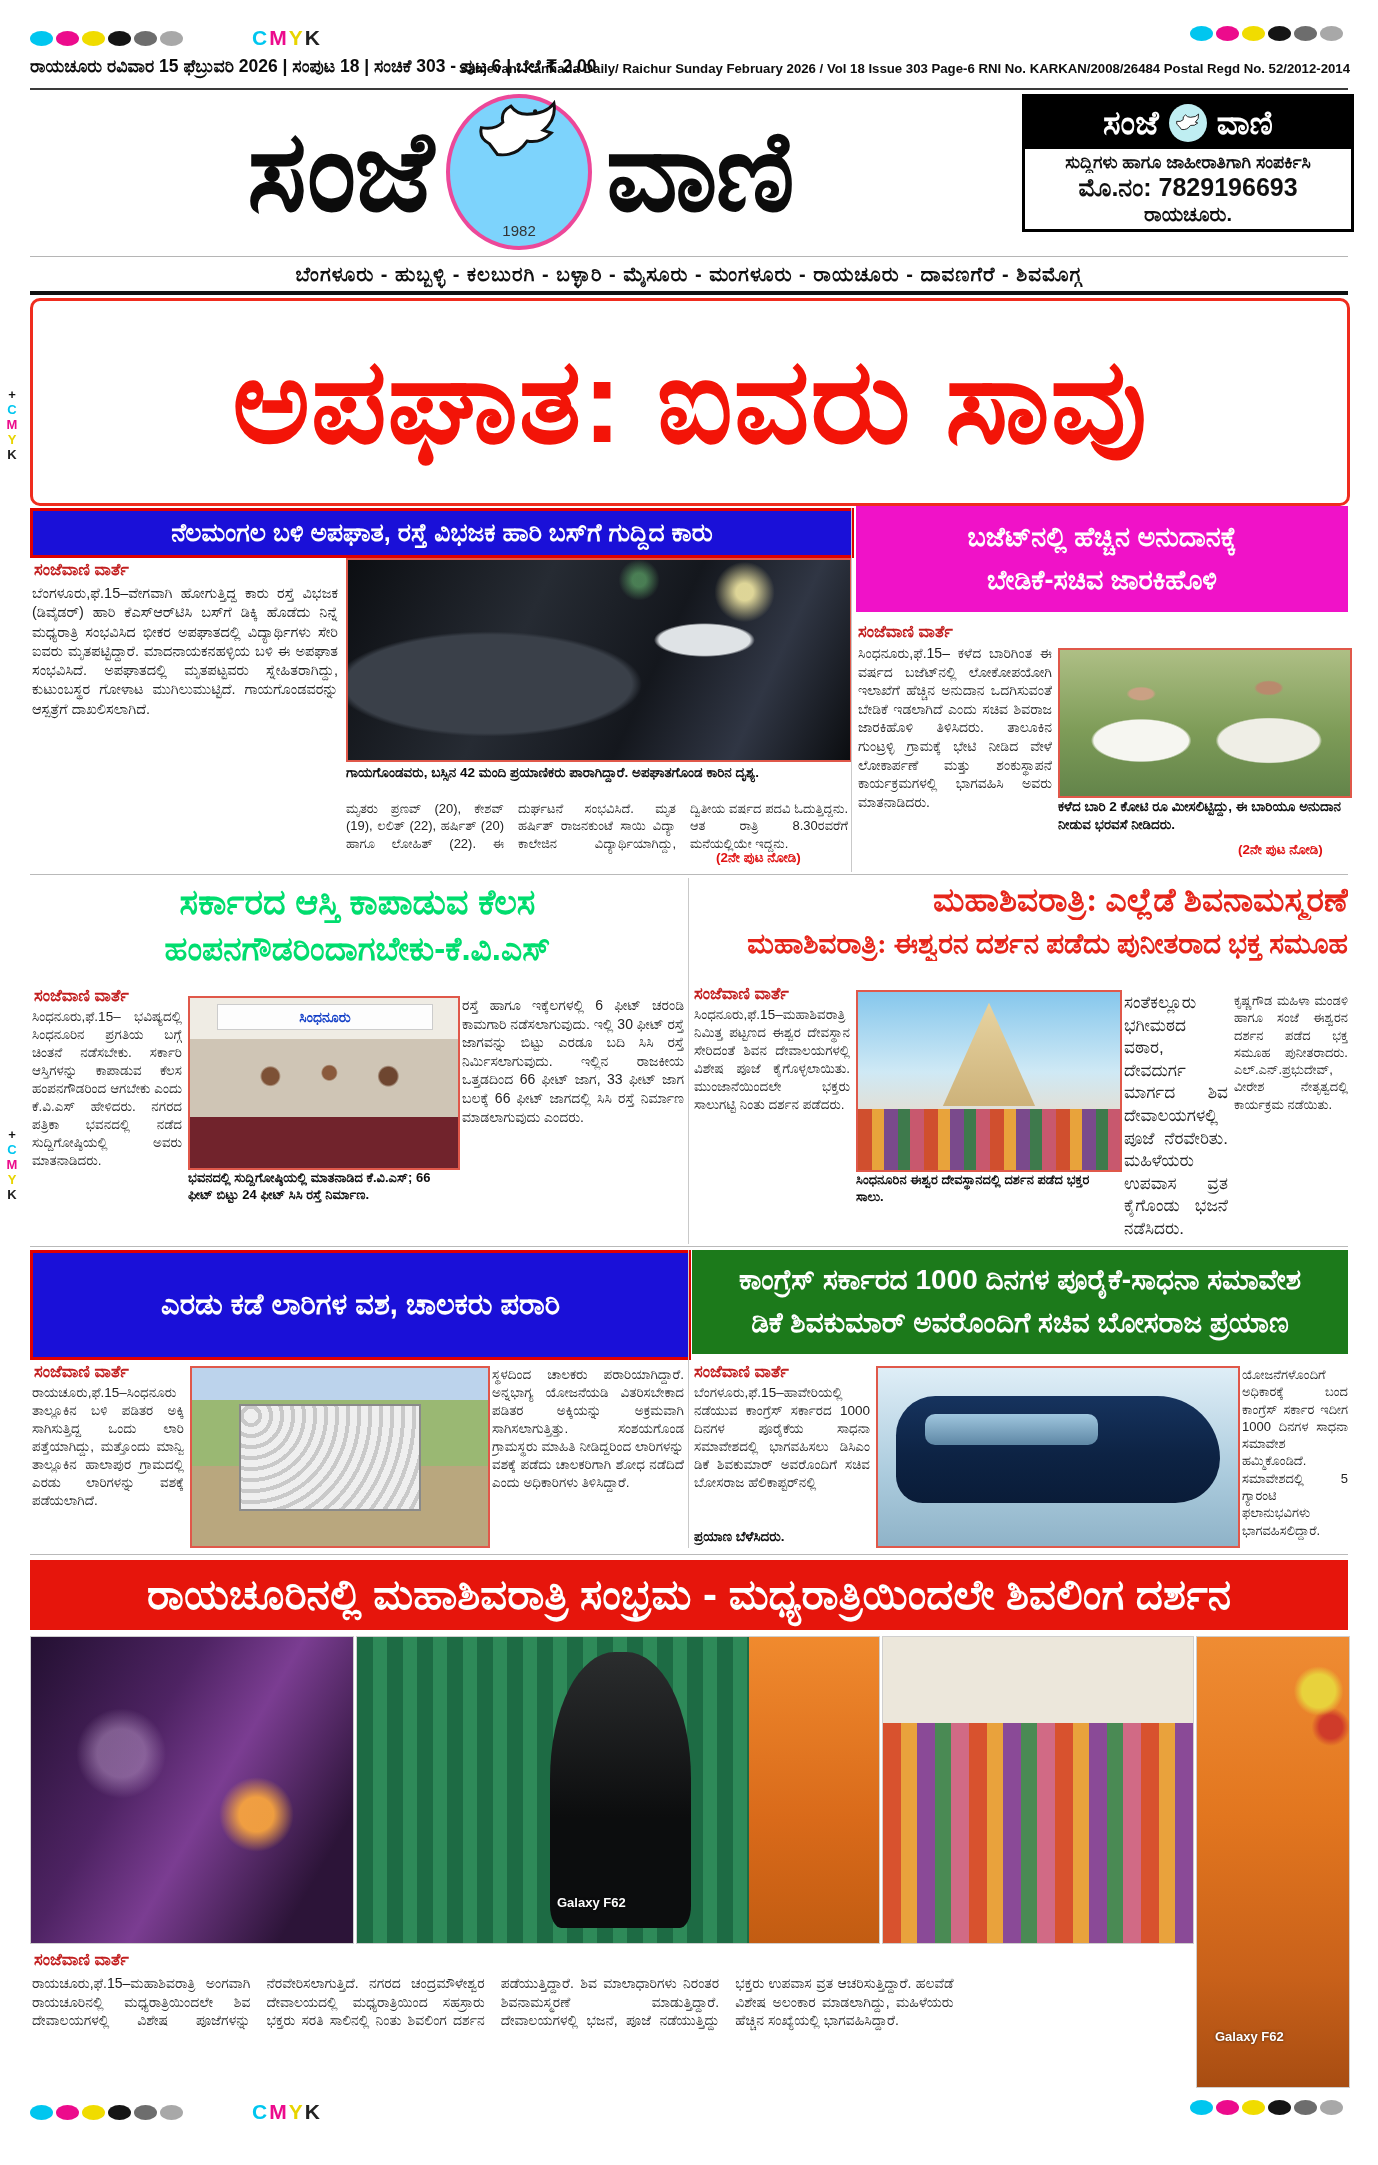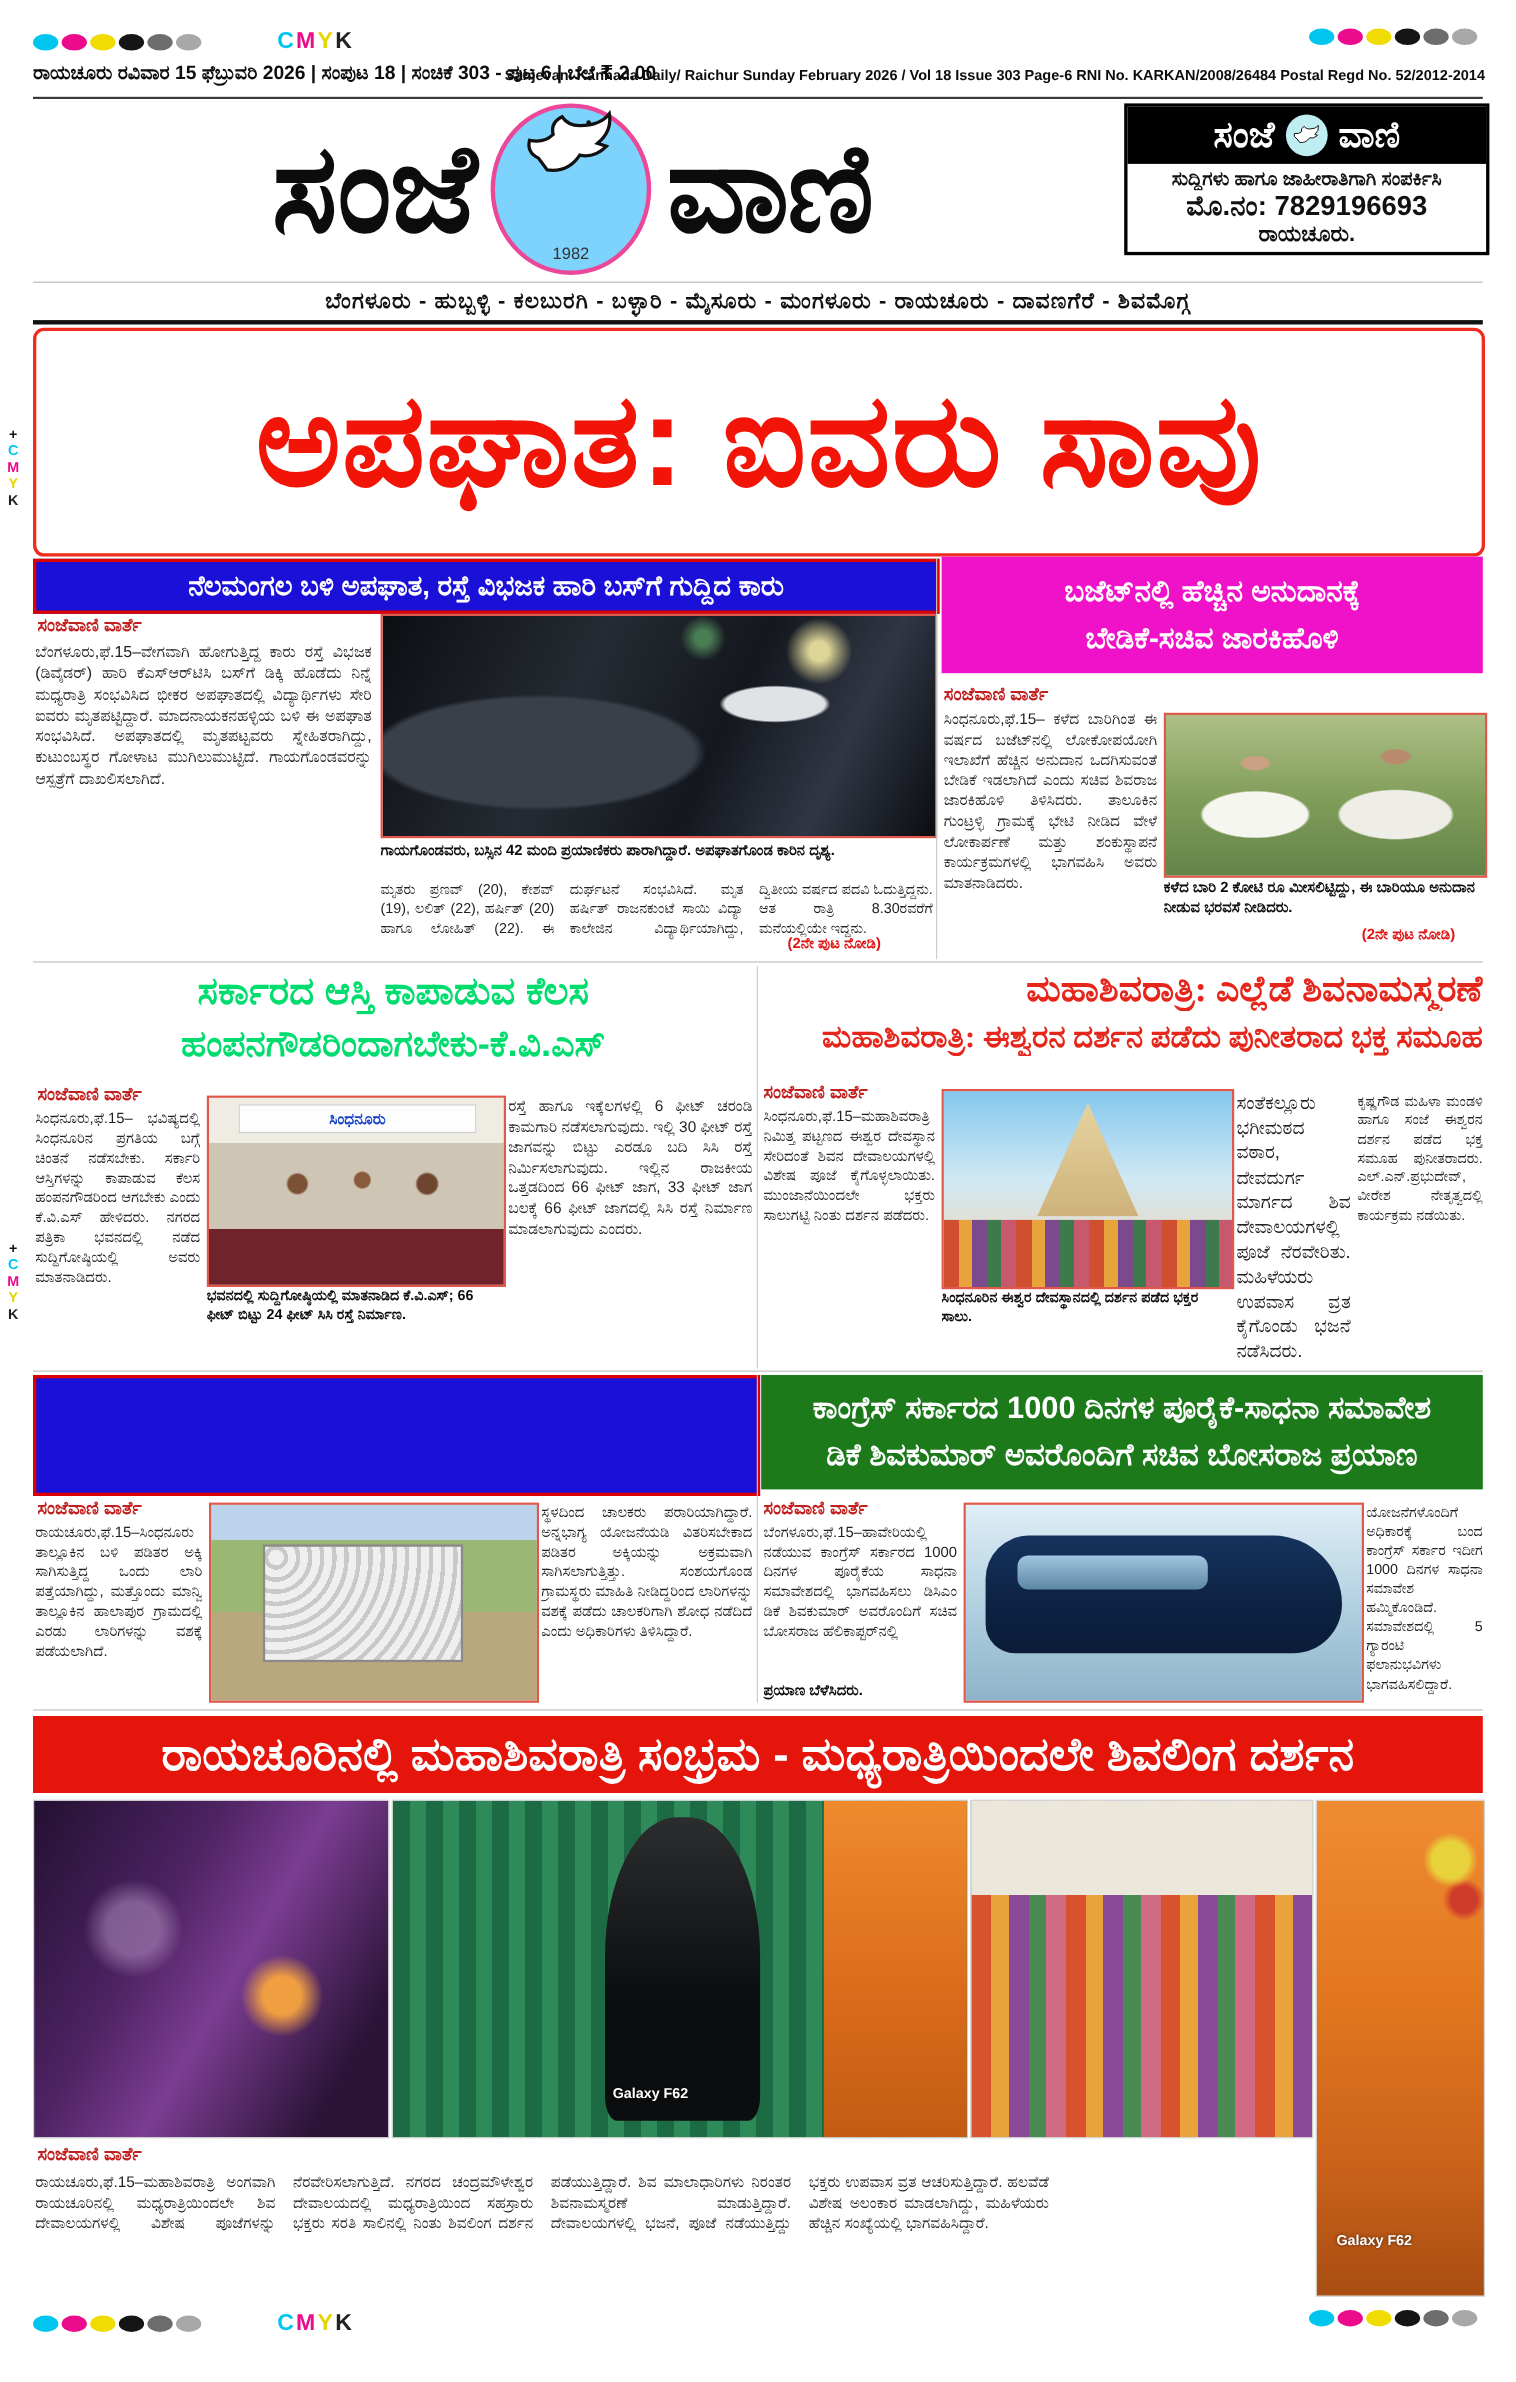--- a/index.html
+++ b/index.html
@@ -223,20 +223,21 @@
   <div class="gopuram"></div>
   <div class="crowd"></div>
 </div>
 <div class="abs caption" style="left:856px;top:1172px;width:262px;height:70px;font-size:13px;">ಸಿಂಧನೂರಿನ ಈಶ್ವರ ದೇವಸ್ಥಾನದಲ್ಲಿ ದರ್ಶನ ಪಡೆದ ಭಕ್ತರ ಸಾಲು.</div>
 <div class="abs bodytxt" style="left:1124px;top:992px;width:104px;height:250px;font-size:17px;">ಸಂತೆಕಲ್ಲೂರು ಭಗೀಮಠದ ವಠಾರ, ದೇವದುರ್ಗ ಮಾರ್ಗದ ಶಿವ ದೇವಾಲಯಗಳಲ್ಲಿ ಪೂಜೆ ನೆರವೇರಿತು. ಮಹಿಳೆಯರು ಉಪವಾಸ ವ್ರತ ಕೈಗೊಂಡು ಭಜನೆ ನಡೆಸಿದರು.</div>
 <div class="abs bodytxt" style="left:1234px;top:992px;width:114px;height:250px;font-size:13px;">ಕೃಷ್ಣಗೌಡ ಮಹಿಳಾ ಮಂಡಳಿ ಹಾಗೂ ಸಂಜೆ ಈಶ್ವರನ ದರ್ಶನ ಪಡೆದ ಭಕ್ತ ಸಮೂಹ ಪುನೀತರಾದರು. ಎಲ್.ಎನ್.ಪ್ರಭುದೇವ್, ವೀರೇಶ ನೇತೃತ್ವದಲ್ಲಿ ಕಾರ್ಯಕ್ರಮ ನಡೆಯಿತು.</div>
 
 <div class="abs hr" style="left:30px;top:1246px;width:1318px;"></div>
 
 <div class="abs banner-blue" style="left:30px;top:1250px;width:655px;height:104px;font-size:29px;gap:10px;">
+  <span>ಎರಡು ಕಡೆ ಲಾರಿಗಳ ವಶ, ಚಾಲಕರು ಪರಾರಿ</span>
 </div>
 <div class="abs byline" style="left:34px;top:1362px;">ಸಂಜೆವಾಣಿ ವಾರ್ತೆ</div>
 <div class="abs bodytxt" style="left:32px;top:1384px;width:152px;height:162px;font-size:13.5px;">ರಾಯಚೂರು,ಫೆ.15–ಸಿಂಧನೂರು ತಾಲ್ಲೂಕಿನ ಬಳಿ ಪಡಿತರ ಅಕ್ಕಿ ಸಾಗಿಸುತ್ತಿದ್ದ ಒಂದು ಲಾರಿ ಪತ್ತೆಯಾಗಿದ್ದು, ಮತ್ತೊಂದು ಮಾನ್ವಿ ತಾಲ್ಲೂಕಿನ ಹಾಲಾಪುರ ಗ್ರಾಮದಲ್ಲಿ ಎರಡು ಲಾರಿಗಳನ್ನು ವಶಕ್ಕೆ ಪಡೆಯಲಾಗಿದೆ.</div>
 <div class="abs photo ph-lorry" style="left:190px;top:1366px;width:296px;height:178px;">
   <div class="sacks"></div>
 </div>
 <div class="abs bodytxt" style="left:492px;top:1366px;width:192px;height:180px;font-size:13.5px;">ಸ್ಥಳದಿಂದ ಚಾಲಕರು ಪರಾರಿಯಾಗಿದ್ದಾರೆ. ಅನ್ನಭಾಗ್ಯ ಯೋಜನೆಯಡಿ ವಿತರಿಸಬೇಕಾದ ಪಡಿತರ ಅಕ್ಕಿಯನ್ನು ಅಕ್ರಮವಾಗಿ ಸಾಗಿಸಲಾಗುತ್ತಿತ್ತು. ಸಂಶಯಗೊಂಡ ಗ್ರಾಮಸ್ಥರು ಮಾಹಿತಿ ನೀಡಿದ್ದರಿಂದ ಲಾರಿಗಳನ್ನು ವಶಕ್ಕೆ ಪಡೆದು ಚಾಲಕರಿಗಾಗಿ ಶೋಧ ನಡೆದಿದೆ ಎಂದು ಅಧಿಕಾರಿಗಳು ತಿಳಿಸಿದ್ದಾರೆ.</div>
 
 <div class="abs vr" style="left:688px;top:1250px;height:298px;"></div>
 

